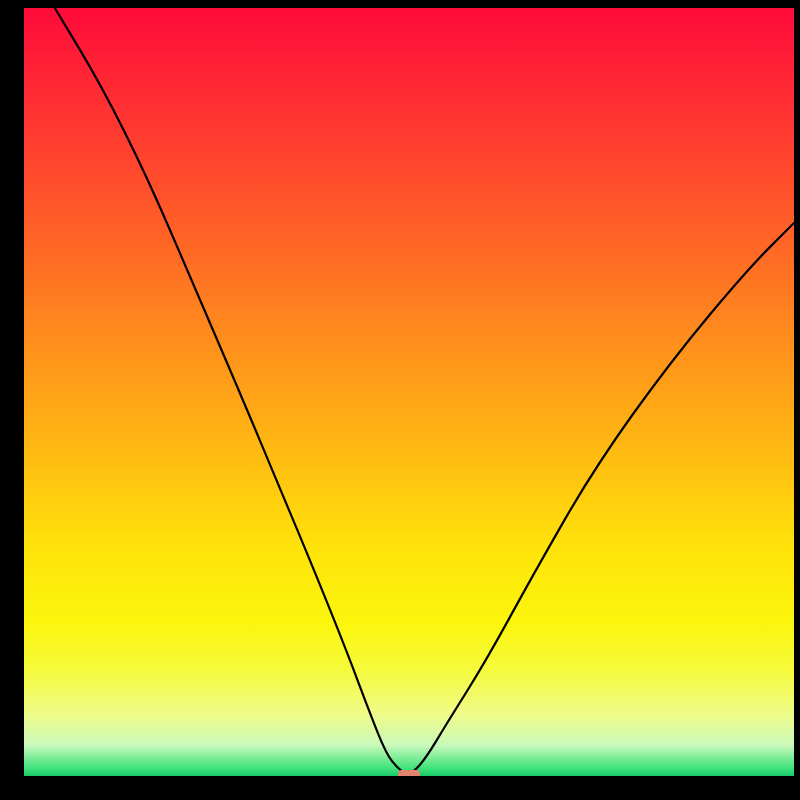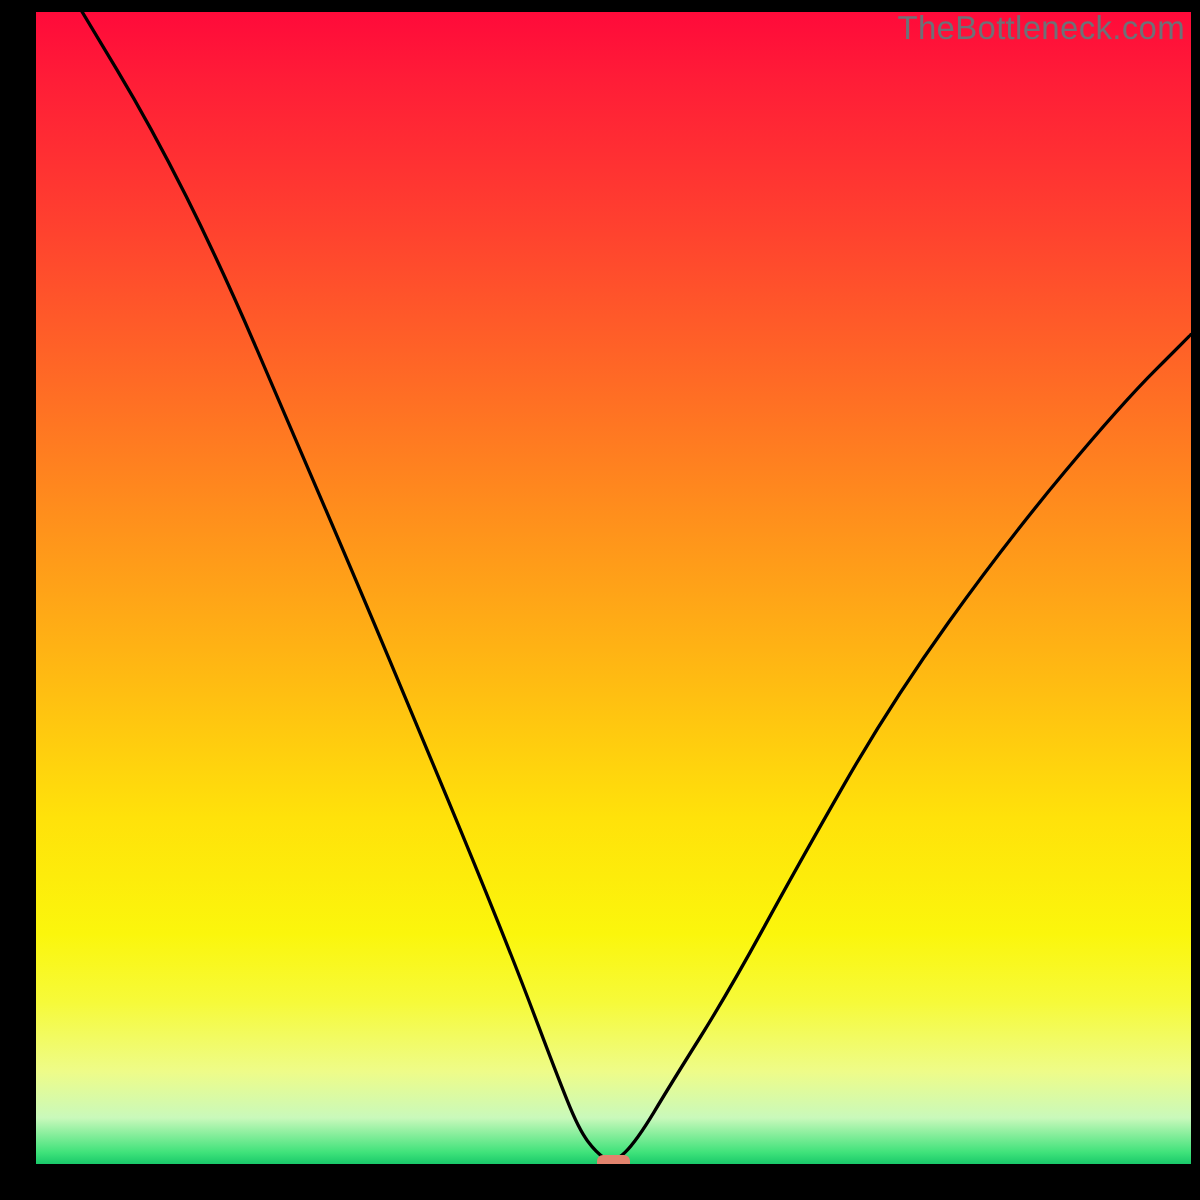--- a/index.html
+++ b/index.html
@@ -84,14 +84,13 @@
 
   <div class="plot-area">
     <div class="gradient"></div>
 
     <svg class="curve-svg" viewBox="0 0 770 768" preserveAspectRatio="none">
       <path id="curve" class="curve-path" d="M 30.8 0.0 Q 30.8 0.0 53.9 38.4 Q 77.0 76.8 100.1 122.9 Q 123.2 169.0 146.3 222.7 Q 169.4 276.5 192.5 330.2 Q 215.6 384.0 234.9 430.1 Q 254.1 476.2 273.4 522.2 Q 292.6 568.3 308.0 606.7 Q 323.4 645.1 334.9 675.8 Q 346.5 706.6 354.2 725.8 Q 361.9 745.0 367.7 752.6 Q 373.4 760.3 379.2 764.2 Q 385.0 768.0 392.7 760.3 Q 400.4 752.6 412.0 733.4 Q 423.5 714.2 442.8 683.5 Q 462.0 652.8 485.1 610.6 Q 508.2 568.3 539.0 514.6 Q 569.8 460.8 608.3 407.0 Q 646.8 353.3 685.3 307.2 Q 723.8 261.1 746.9 238.1 T 770.0 215.0"></path>
       <rect id="marker" class="marker" rx="4" ry="4" x="374.0" y="762.0" width="22" height="10" fill="#e2836d"></rect>
     </svg>
   </div>
 
-  <div class="watermark">TheBottleneck.com</div>
 </div>
 
 </body></html>

